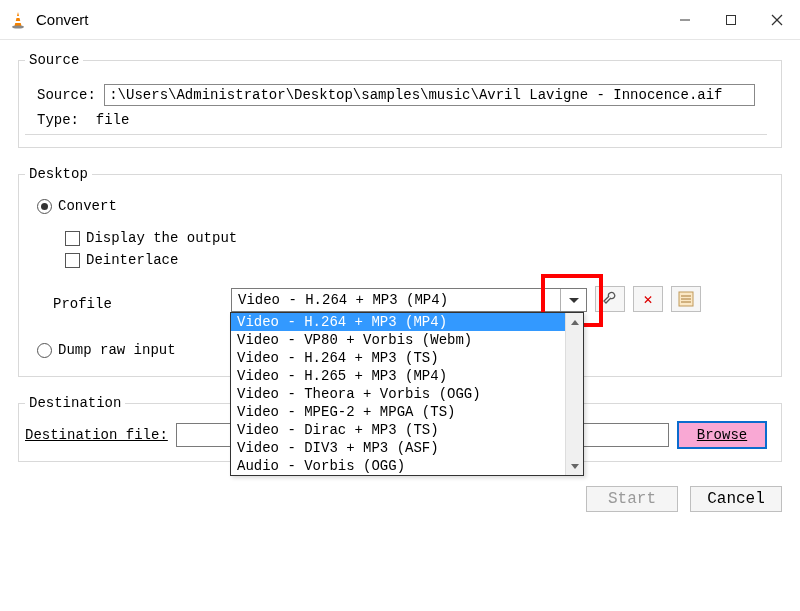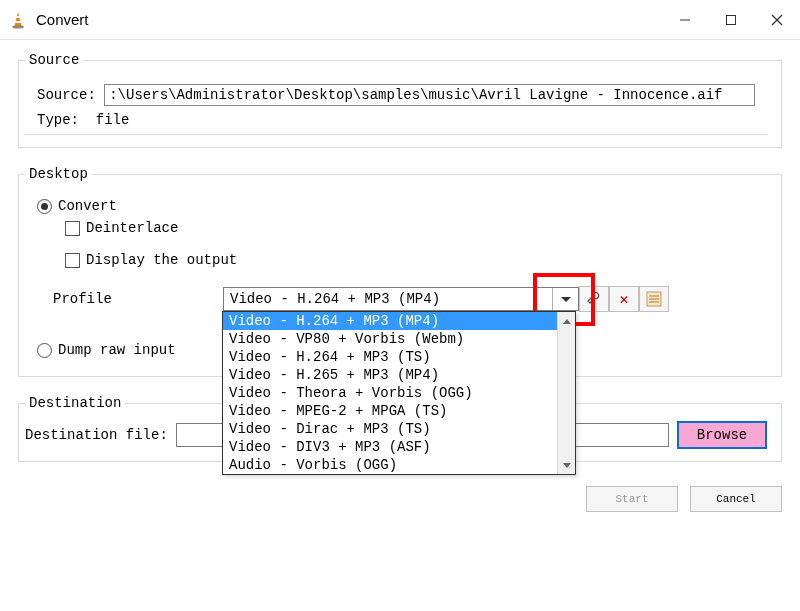--- a/index.html
+++ b/index.html
@@ -59,21 +59,21 @@
 }
 .radio-ind.selected::after {
   content: ""; width: 7px; height: 7px; background: #333; border-radius: 50%;
 }
 .check-ind {
   width: 15px; height: 15px; border: 1px solid #555;
   background: #fff;
 }
 .indent { padding-left: 28px; }
 .profile-row {
-  display: flex; align-items: center; gap: 0;
+  display: flex; align-items: flex-end; gap: 8px;
   margin-top: 18px;
 }
 .combo {
   position: relative;
   width: 356px;
 }
 .combo-box {
   height: 24px;
   border: 1px solid #7a7a7a;
   display: flex; align-items: center;
@@ -132,21 +132,21 @@
 .scroll .up::after { content:""; border-left:4px solid transparent; border-right:4px solid transparent; border-bottom:5px solid #666; }
 .scroll .down::after { content:""; border-left:4px solid transparent; border-right:4px solid transparent; border-top:5px solid #666; }
 .iconbtn {
   width: 30px; height: 26px;
   border: 1px solid #bfbfbf;
   background: #f6f6f6;
   display: flex; align-items: center; justify-content: center;
   cursor: pointer;
 }
 .red-x { color: #d00; font-weight: bold; font-size: 15px; }
-.dest-row { display: flex; align-items: center; gap: 8px; }
+.dest-row { display: flex; align-items: center; gap: 8px; text-decoration: underline; }
 .dest-input {
   flex: 1; height: 24px;
   border: 1px solid #7a7a7a;
   background: #fff;
   font-family: inherit;
 }
 .browse-btn {
   width: 90px; height: 28px;
   border: 2px solid #0a6cce;
   background: #f9a8d4;
@@ -154,21 +154,21 @@
   font-family: inherit; font-size: 14px;
 }
 .bottom-btns {
   display: flex; justify-content: flex-end; gap: 12px;
   padding: 6px 18px 12px 18px;
 }
 .bottom-btns button {
   width: 92px; height: 26px;
   border: 1px solid #bfbfbf;
   background: #f5f5f5;
-  font-family: inherit; font-size: 11px;
+  font-family: inherit; font-size: 16px;
   cursor: pointer;
 }
 .bottom-btns button.disabled { color: #9a9a9a; cursor: default; }
 </style>
 </head>
 <body>
 
 <div class="titlebar">
   <div class="wrap">
     <span class="app-icon">
@@ -218,30 +218,30 @@
   <fieldset style="position:relative;">
     <legend>Desktop</legend>
 
     <div class="row">
       <span class="radio">
         <span class="radio-ind selected"></span>
         <span>Convert</span>
       </span>
     </div>
 
+    <div class="row indent" style="margin-top:16px;">
+      <span class="check">
+        <span class="check-ind"></span>
+        <span>Display the output</span>
+      </span>
+    </div>
     <div class="row indent">
       <span class="check">
         <span class="check-ind"></span>
         <span>Deinterlace</span>
-      </span>
-    </div>
-    <div class="row indent" style="margin-top:16px;">
-      <span class="check">
-        <span class="check-ind"></span>
-        <span>Display the output</span>
       </span>
     </div>
 
     <div class="profile-row indent">
       <span style="width:170px;">Profile</span>
       <div class="combo">
         <div class="combo-box">
           <span class="txt">Video - H.264 + MP3 (MP4)</span>
           <span class="combo-arrow"></span>
         </div>

